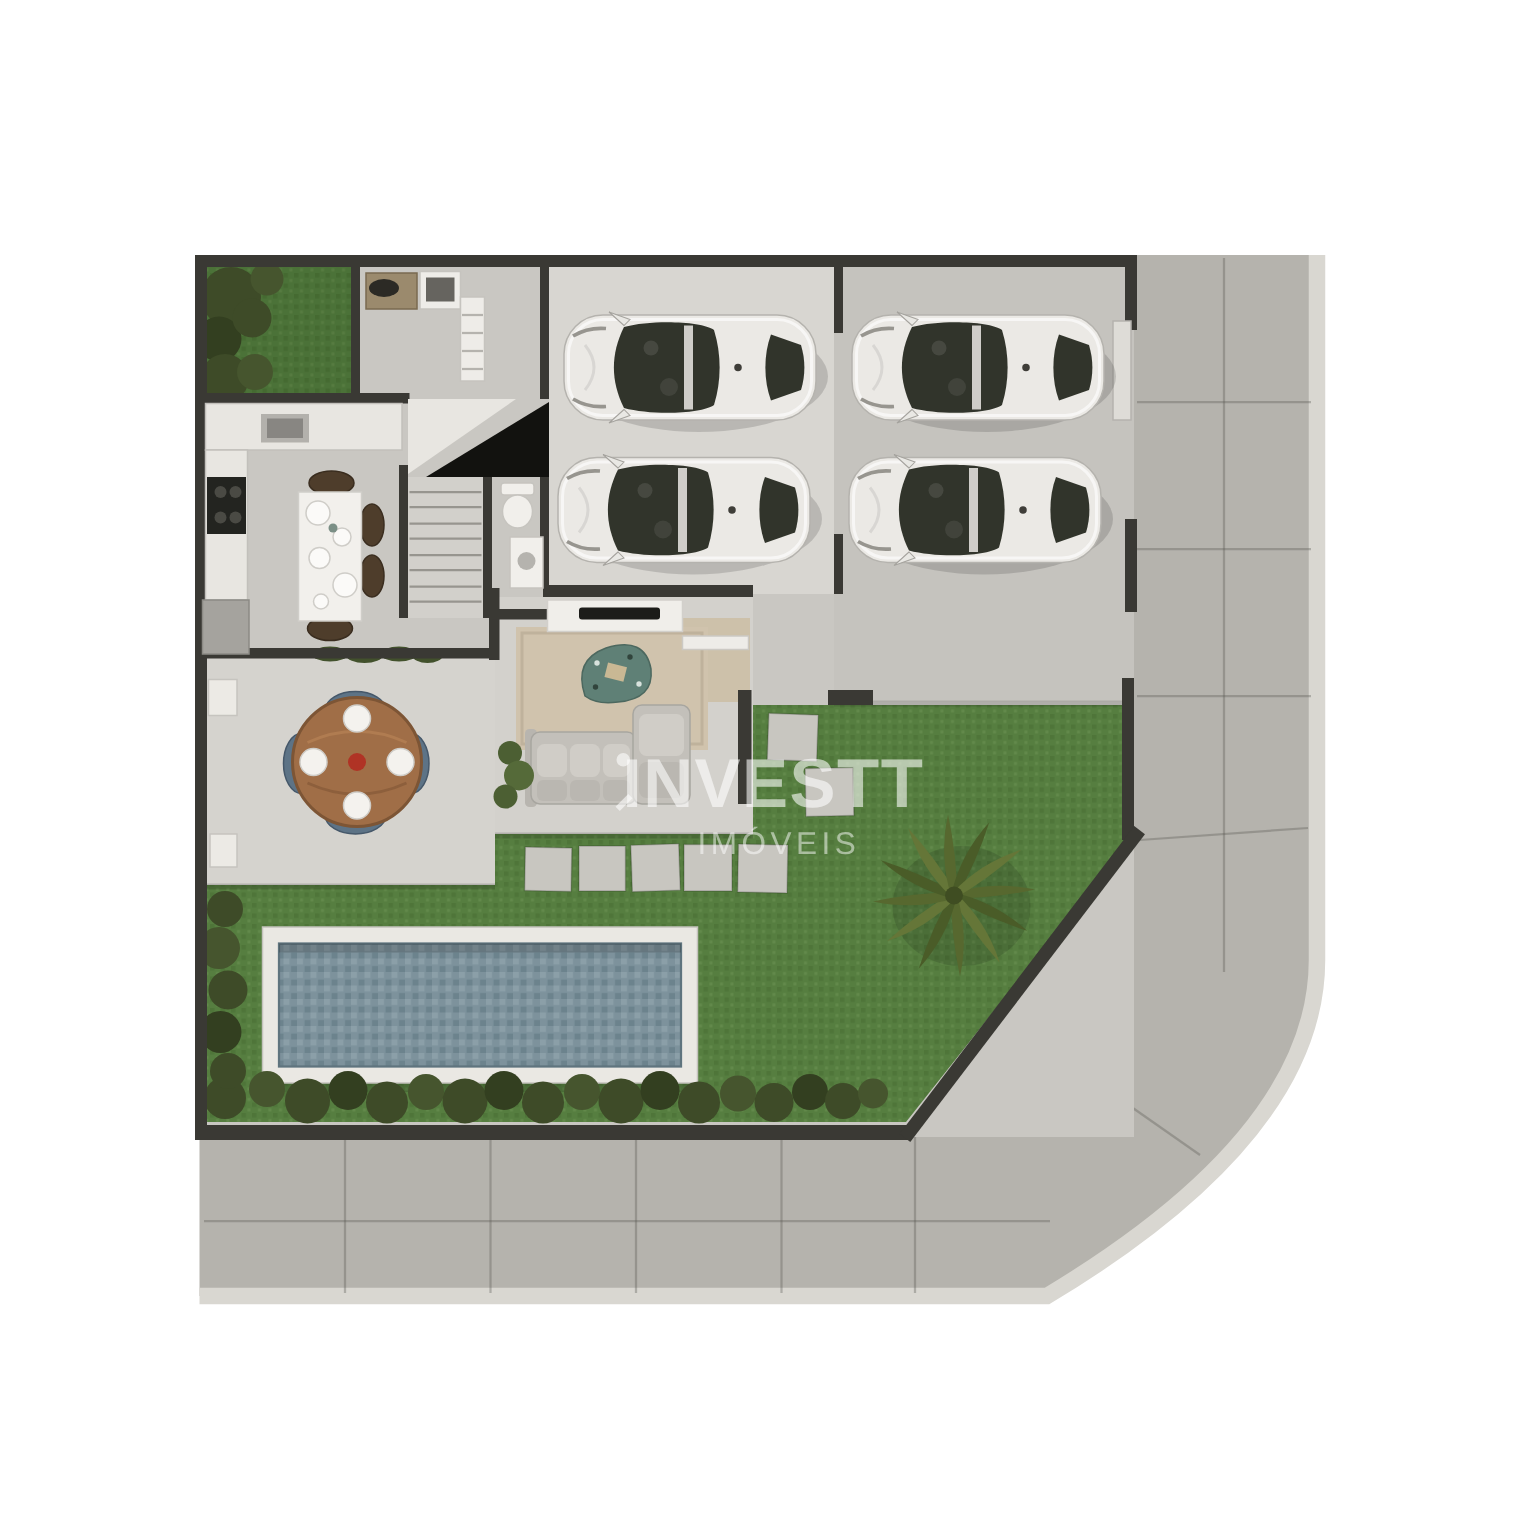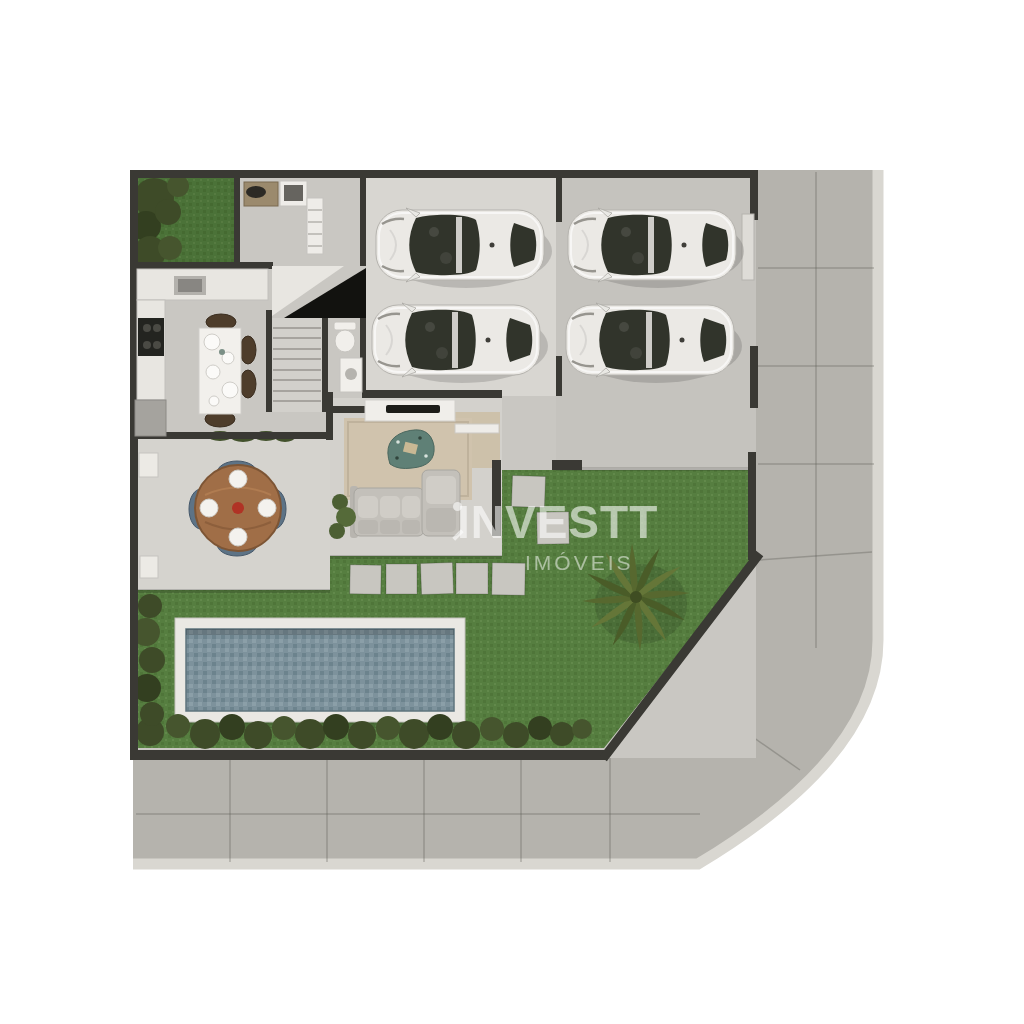--- a/index.html
+++ b/index.html
@@ -1,26 +1,26 @@
 <!DOCTYPE html>
 <html style="--page-bg: #ffffff; --sidewalk: #b5b3ad; --curb: #d9d7d1; --concrete: #c9c7c2; --garage-floor: #d8d6d1; --driveway: #c5c3be; --terrace-floor: #d5d3ce; --living-floor: #d3d1cc; --entry-wood: #cdc1aa; --wall: #3a3934; --lawn: #567e40; --lawn-dark: #4b7136; --hedge: #3e4b28; --pool-deck: #eae8e3; --pool-water: #7d929c; --car-body: #ebe9e5; --car-glass: #31342b; --wood: #a06e47; --chair-blue: #5d7386; --rug: #d0c3ad; --accent-rug: #5f8076; --watermark: rgba(255,255,255,0.58); --watermark-sub: rgba(255,255,255,0.50);"><head>
 <meta charset="utf-8">
 <style>
   html,body{margin:0;padding:0;background:#ffffff;}
   .stage{position:relative;width:1024px;height:1024px;background:#ffffff;overflow:hidden;
          font-family:"Liberation Sans", sans-serif;}
   .stage svg{position:absolute;left:0;top:0;}
-  .watermark{position:absolute;left:457px;top:499px;pointer-events:none;}
+  .watermark{position:absolute;left:415px;top:499px;pointer-events:none;}
   .brand{position:relative;display:block;font-size:46px;font-weight:800;letter-spacing:1px;
          line-height:1;color:var(--watermark,rgba(255,255,255,.58));white-space:nowrap;}
   .brand-mark{position:absolute;left:-4px;top:3px;width:9px;height:9px;border-radius:50%;
          background:var(--watermark,rgba(255,255,255,.58));}
   .brand-mark::after{content:"";position:absolute;left:-1px;top:31px;width:12px;height:4px;
          background:var(--watermark,rgba(255,255,255,.58));transform:rotate(-45deg);}
-  .subtitle{display:block;margin:7px 0 0 68px;font-size:21px;font-weight:400;letter-spacing:3px;
+  .subtitle{display:block;margin:7px 0 0 50px;font-size:21px;font-weight:400;letter-spacing:3px;
          line-height:1;color:var(--watermark-sub,rgba(255,255,255,.5));white-space:nowrap;}
 </style>
 </head>
 <body>
 
 <div class="stage">
 <svg width="1024" height="1024" viewBox="0 0 1024 1024">
   <defs>
     <pattern id="grass" width="7" height="7" patternUnits="userSpaceOnUse">
       <rect width="7" height="7" fill="var(--lawn,#567e40)"></rect>

